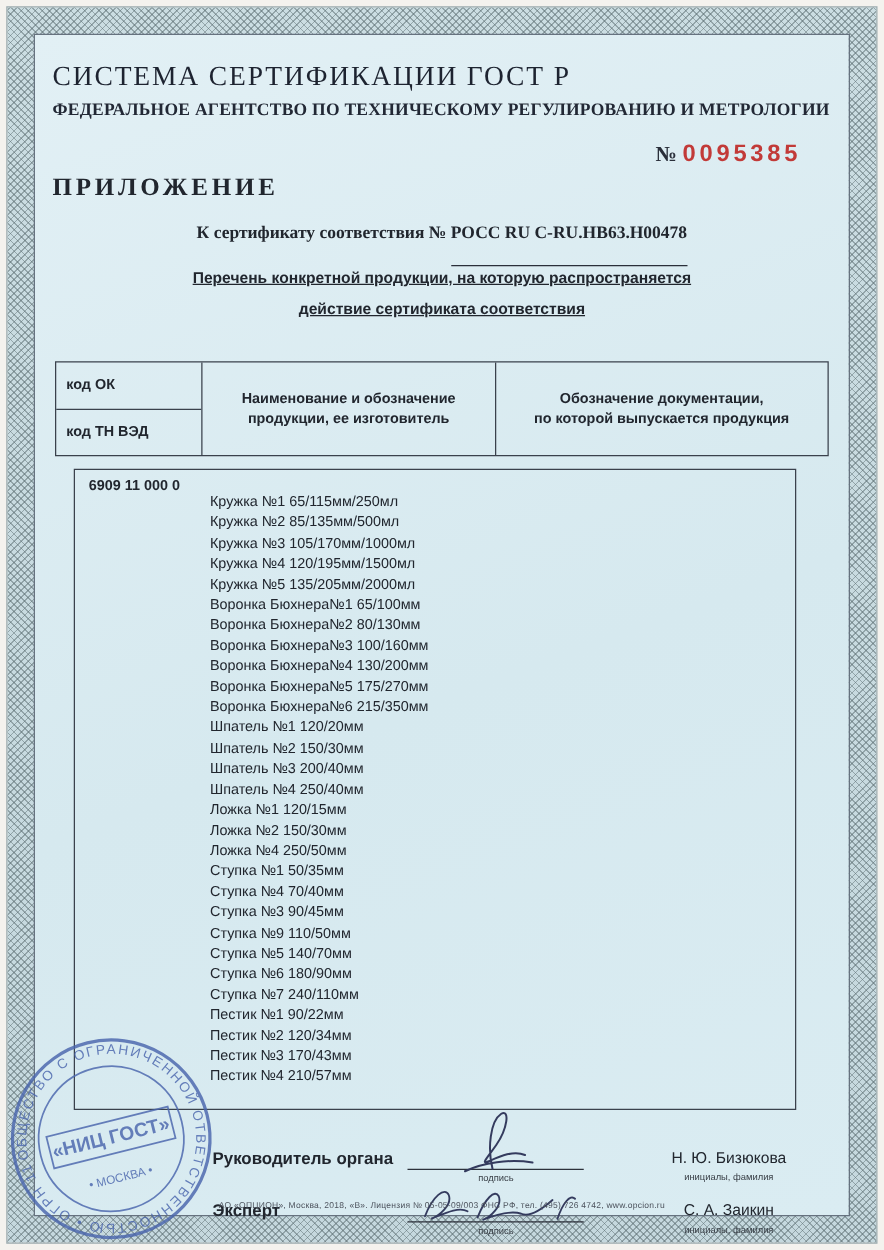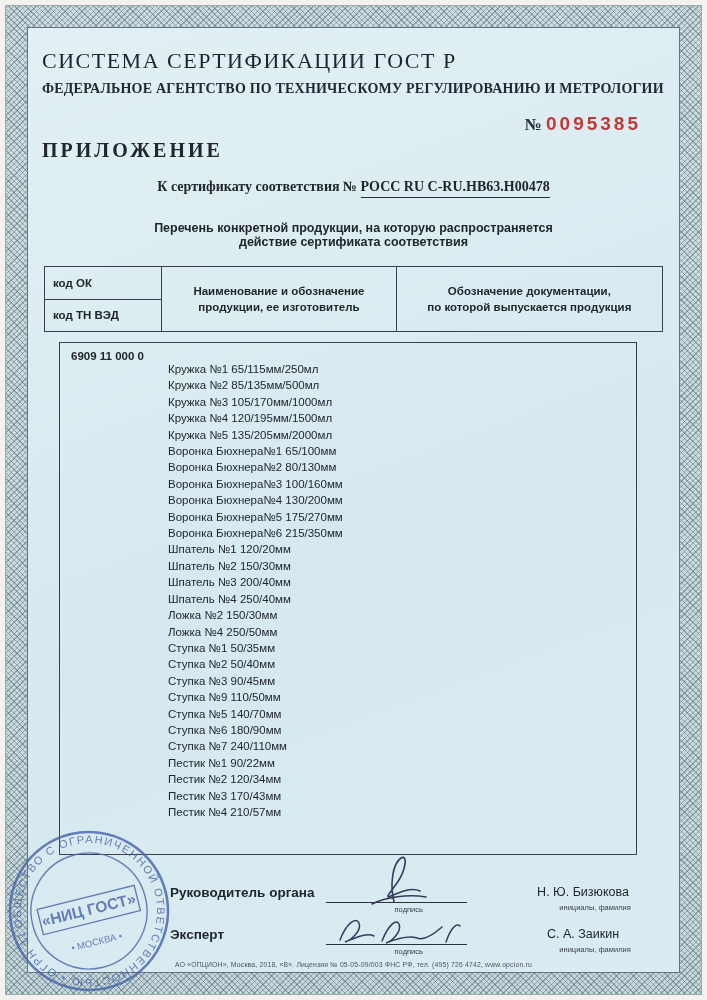--- a/index.html
+++ b/index.html
@@ -52,30 +52,30 @@
 
   
   .doc-title {
     font-family:"Liberation Serif", serif;
     font-weight:bold; font-size:20px; letter-spacing:3px; margin-top:4px;
   }
   .cert-line {
     text-align:center; font-family:"Liberation Serif", serif;
     font-weight:bold; font-size:14px; margin-top:17px;
   }
-  .cert-number { border-bottom:1.4px solid #2a2f3a; padding-bottom:3px; }
+  .cert-number { border-bottom:1.4px solid #2a2f3a; padding-bottom:18px; }
   .descr {
     text-align:center; font-weight:bold; font-size:12.5px;
-    line-height:14px; margin-top:26px; white-space:pre-line;
+    line-height:25px; margin-top:15px; white-space:pre-line;text-decoration:underline;
   }
 
   
   .tbl-header {
-    display:flex; margin:17px 2px 0 2px;
-    border:1.4px solid #3a414c; height:66px;
+    display:flex; margin:29px 2px 0 2px;
+    border:1.4px solid #3a414c; height:76px;
     font-size:11.5px; font-weight:bold;
   }
   .th-col1 { width:19%; border-right:1.4px solid #3a414c; display:flex; flex-direction:column; }
   .th-col1 > div.cell { flex:1; display:flex; align-items:center; padding-left:8px; }
   .th-col1 .divider { height:0; border-top:1.3px solid #3a414c; }
   .th-col2 { width:38%; border-right:1.4px solid #3a414c; }
   .th-col3 { flex:1; }
   .th-col2, .th-col3 {
     display:flex; align-items:center; justify-content:center;
     text-align:center; white-space:pre-line; line-height:16px; padding:2px 6px;
@@ -89,29 +89,29 @@
   }
   .tb-code { width:104px; padding:7px 0 0 11px; font-weight:bold; }
   .tb-products { flex:1; padding:6px 4px 0 4px; line-height:16.4px;margin-top:12px; }
   .tb-doc {
     width:190px; border-left:1.4px solid #3a414c;
     padding:7px 10px 0 9px; line-height:16.5px; font-size:11.8px;
   }
   .product-line { white-space:nowrap; }
 
   
-  .sig-row { display:flex; align-items:flex-start; margin-left:128px; margin-top:30px; position:relative; }
+  .sig-row { display:flex; align-items:center; margin-left:128px; margin-top:30px; position:relative; }
   .sig-row.second { margin-top:24px; }
   .sig-label { width:156px; font-weight:bold; font-size:13.5px; padding-bottom:2px; }
   .sig-line {
     width:146px; height:18px; margin:0 6px;
     border-bottom:1.3px solid #2c313b; position:relative;
   }
   .sig-sub {
-    position:absolute; top:20px; left:12px; width:100%;
+    position:absolute; top:20px; left:0; width:100%;
     text-align:center; font-size:7.5px; color:#3a4048;
   }
   .sig-svg { position:absolute; left:8px; bottom:-8px; overflow:visible; }
   .sig-name { width:170px; margin-left:28px; text-align:center; position:relative; font-size:12.5px; padding-bottom:2px; }
   .sig-name .sig-sub { top:18px; }
 
   
   .stamp {
     position:absolute; left:6px; bottom:6px; width:166px; height:166px;
     color:#4a66ad; opacity:.82; transform:rotate(-14deg); z-index:5;
@@ -173,24 +173,25 @@
           <div class="product-line">Воронка Бюхнера№1 65/100мм</div>
           <div class="product-line">Воронка Бюхнера№2 80/130мм</div>
           <div class="product-line">Воронка Бюхнера№3 100/160мм</div>
           <div class="product-line">Воронка Бюхнера№4 130/200мм</div>
           <div class="product-line">Воронка Бюхнера№5 175/270мм</div>
           <div class="product-line">Воронка Бюхнера№6 215/350мм</div>
           <div class="product-line">Шпатель №1 120/20мм</div>
           <div class="product-line">Шпатель №2 150/30мм</div>
           <div class="product-line">Шпатель №3 200/40мм</div>
           <div class="product-line">Шпатель №4 250/40мм</div>
+          <div class="product-line">Ложка №1 120/15мм</div>
           <div class="product-line">Ложка №2 150/30мм</div>
           <div class="product-line">Ложка №4 250/50мм</div>
           <div class="product-line">Ступка №1 50/35мм</div>
-          <div class="product-line">Ступка №2 50/40мм</div>
+          <div class="product-line">Ступка №4 70/40мм</div>
           <div class="product-line">Ступка №3 90/45мм</div>
           <div class="product-line">Ступка №9 110/50мм</div>
           <div class="product-line">Ступка №5 140/70мм</div>
           <div class="product-line">Ступка №6 180/90мм</div>
           <div class="product-line">Ступка №7 240/110мм</div>
           <div class="product-line">Пестик №1 90/22мм</div>
           <div class="product-line">Пестик №2 120/34мм</div>
           <div class="product-line">Пестик №3 170/43мм</div>
           <div class="product-line">Пестик №4 210/57мм</div>
         </div>

